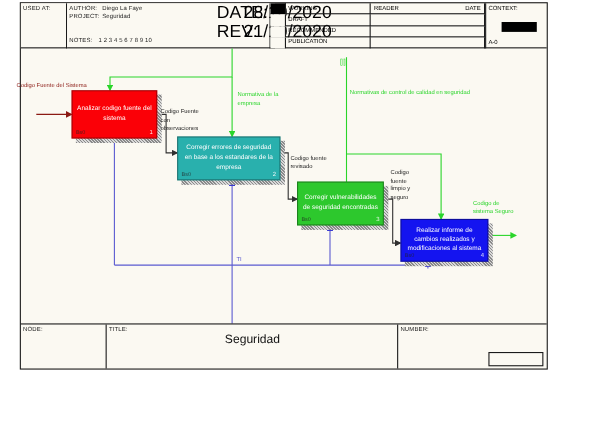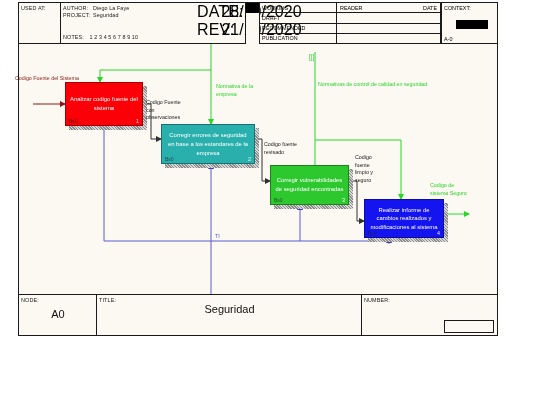--- a/index.html
+++ b/index.html
@@ -263,21 +263,20 @@
 
       <div class="alabel" style="left:411px;top:138px;color:#2ad52a;">Codigo de
 sistema Seguro</div>
 
       <div class="alabel" style="left:196px;top:189px;color:#5a5ad0;">TI</div>
     </div>
 
     <div class="foot">
       <div class="fcell" style="left:0;width:78px;">
         <span class="fk">NODE:</span>
-        <div class="fnode">A0</div>
       </div>
       <div class="fcell" style="left:78px;width:265px;">
         <span class="fk">TITLE:</span>
         <div class="ftitle">Seguridad</div>
       </div>
       <div class="fcell" style="left:343px;width:135px;border-right:none;">
         <span class="fk">NUMBER:</span>
         <div class="pagebox"></div>
       </div>
     </div>

